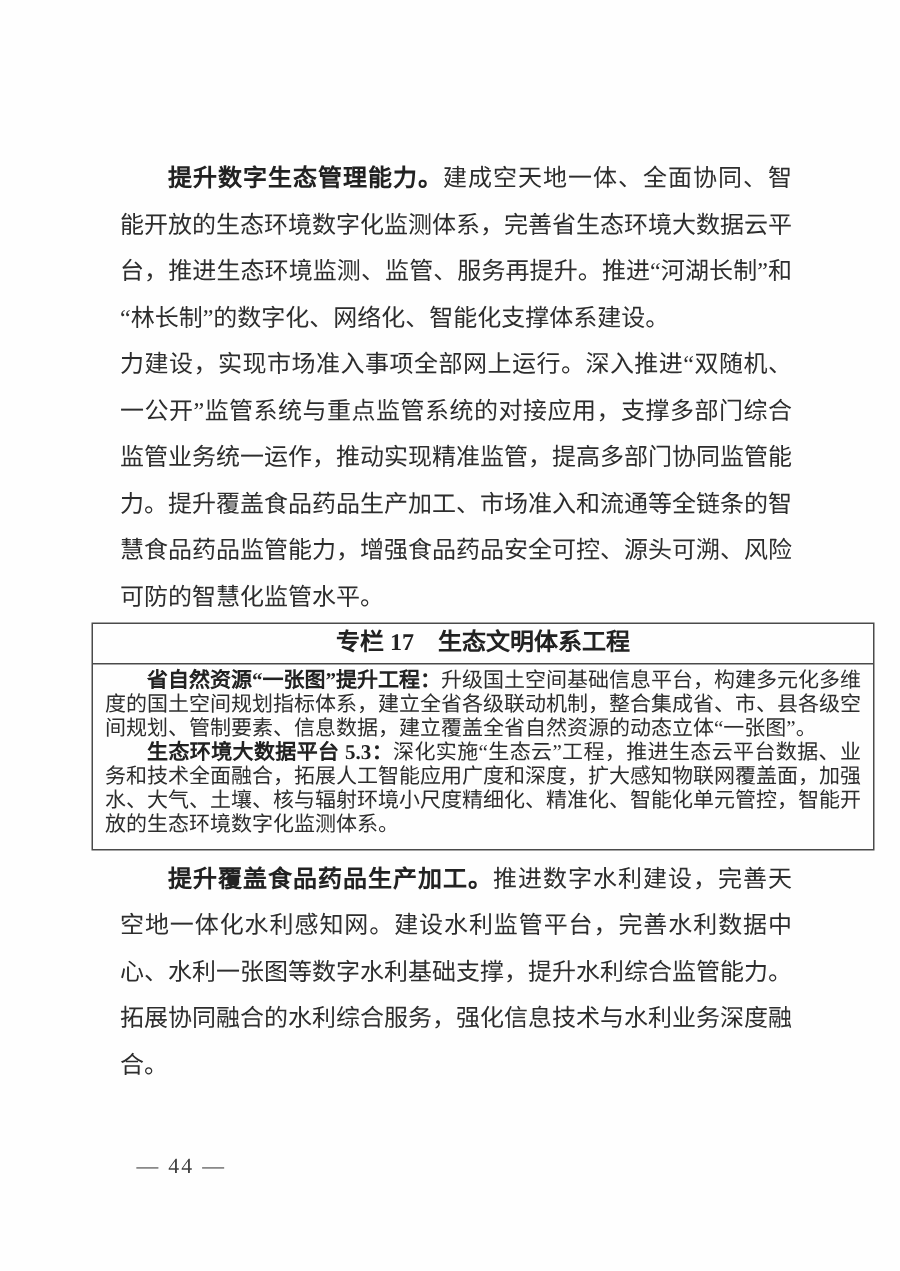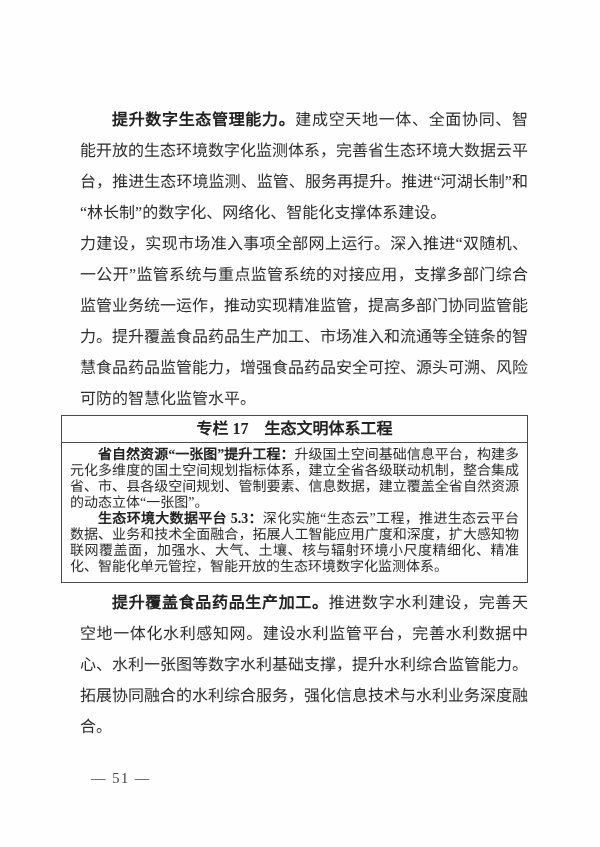--- a/index.html
+++ b/index.html
@@ -27,21 +27,21 @@
     font-size: 16px;
     line-height: 31px;
     text-align: justify;
     color: #2d2d2d;
     word-break: break-all;
   }
   .indent { text-indent: 2em; }
   .lead { font-weight: bold; color: #222222; }
   .box {
     box-sizing: border-box;
-    width: 467px;
+    width: 522px;
     margin-left: -19px;
     margin-top: 1px;
     border: 1px solid #4a4a4a;
     background: #fefefe;
   }
   .box-title {
     font-weight: bold;
     text-align: center;
     font-size: 16px;
     line-height: 26px;
@@ -93,14 +93,14 @@
         </p>
       </div>
     </div>
 
     <p class="body-para indent after-box">
       <span class="lead">提升覆盖食品药品生产加工。</span><span>推进数字水利建设，完善天空地一体化水利感知网。建设水利监管平台，完善水利数据中心、水利一张图等数字水利基础支撑，提升水利综合监管能力。拓展协同融合的水利综合服务，强化信息技术与水利业务深度融合。</span>
     </p>
 
   </div>
 
-  <div class="page-number">— 51 —</div>
+  <div class="page-number">— 44 —</div>
 </div>
 
 </body></html>

